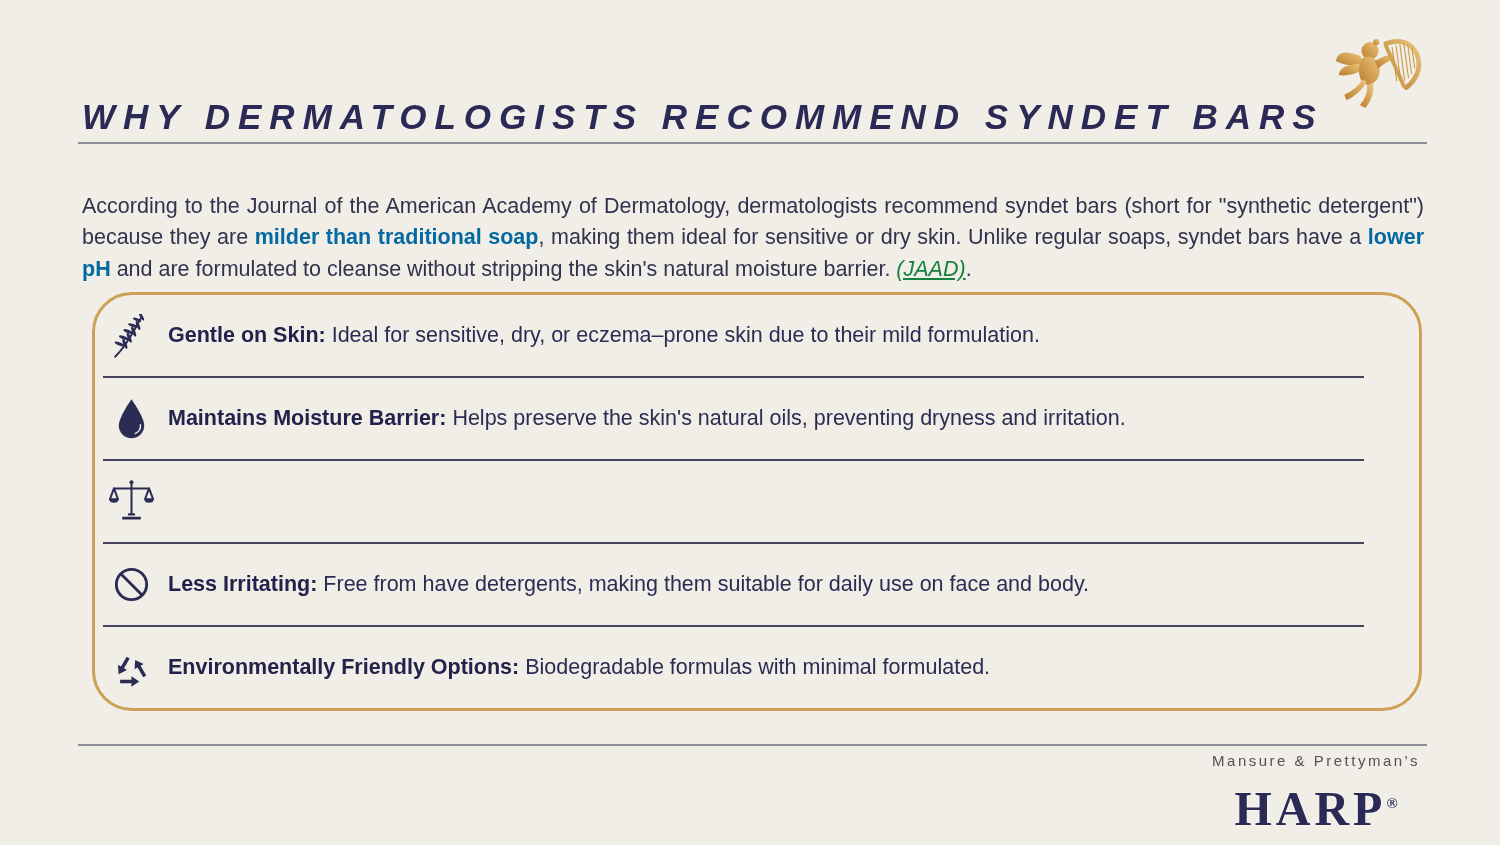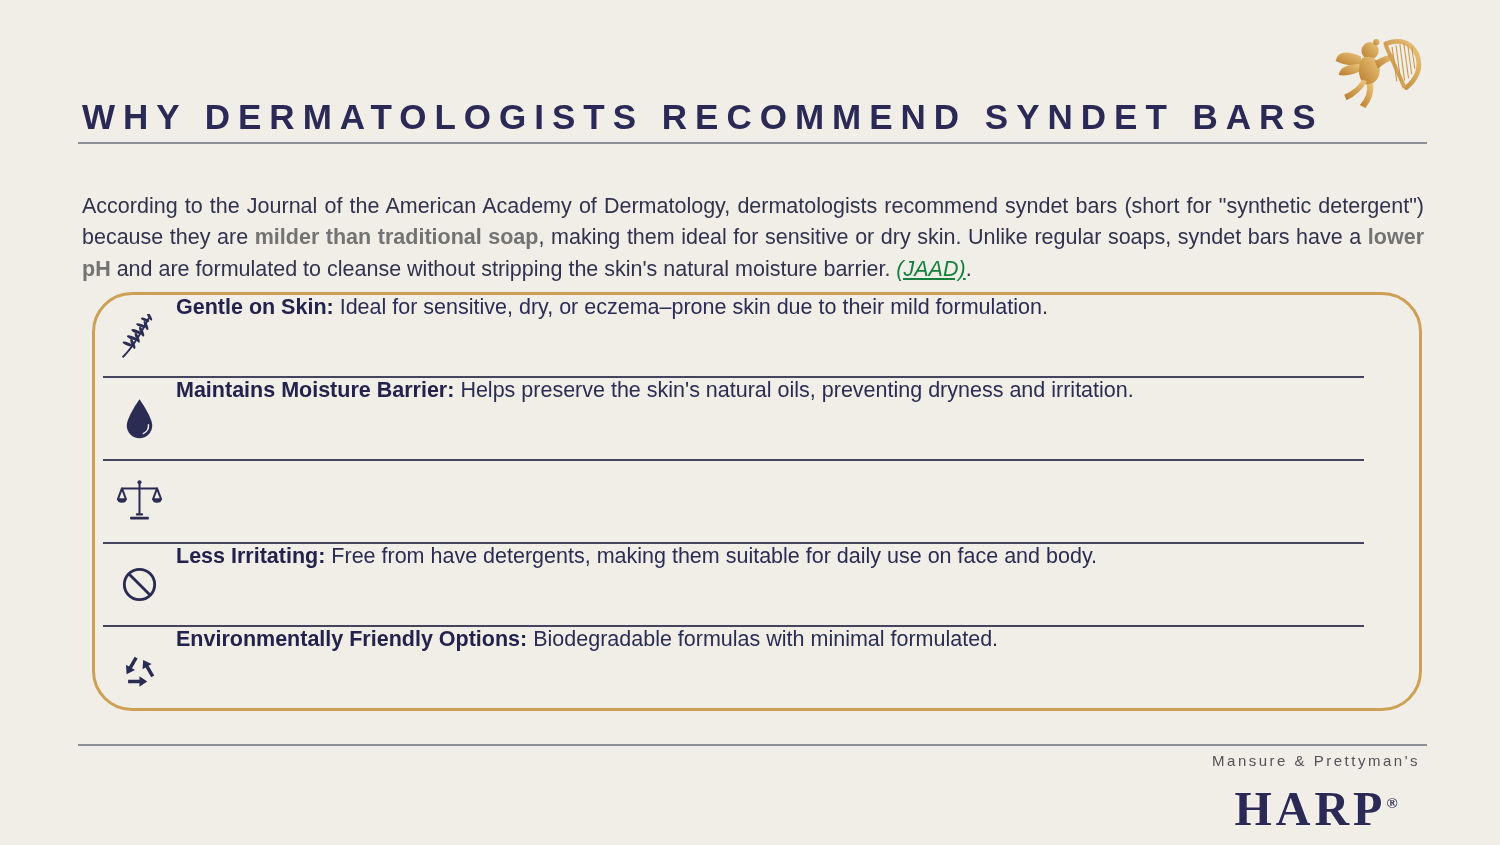--- a/index.html
+++ b/index.html
@@ -4,37 +4,37 @@
 <style>
   html,body{margin:0;padding:0;}
   body{
     width:1500px;height:845px;position:relative;overflow:hidden;
     background:#f0eee6;
     font-family:"Liberation Sans",sans-serif;
     color:#2b2a55;
   }
   .title{
     position:absolute;left:82px;top:74px;
-    font-size:35px;font-weight:700;
+    font-size:35px;font-weight:700;font-style:italic;
     letter-spacing:8px;color:#2b2955;white-space:nowrap;
   }
   .cherub{position:absolute;left:1334px;top:32px;width:102px;height:94px;}
   .hr-top{position:absolute;left:78px;right:73px;top:142px;height:2px;background:#8e8e96;}
   .intro{
     position:absolute;left:82px;right:76px;top:169px;
     font-size:21.5px;line-height:31.7px;text-align:justify;color:#32324e;
   }
-  .intro b{color:#737373;}
+  .intro b{color:#0369a1;}
   .jaad{font-style:italic;text-decoration:underline;cursor:pointer;color:#15803d;}
   .box{
     position:absolute;left:92px;top:292px;width:1324px;height:413px;
     border:3.5px solid #cda055;border-radius:40px;
     display:flex;flex-direction:column;
   }
-  .row{flex:1;display:flex;padding-left:20px;min-height:0;}
+  .row{flex:1;display:flex;align-items:center;padding-left:12px;min-height:0;}
   .icon-cell{width:48px;flex:none;display:flex;justify-content:center;align-items:center;}
   .row p{margin:0 0 0 13px;font-size:21.5px;color:#2b2c54;white-space:nowrap;}
   .row b{margin-right:6px;color:#23224c;}
   .divider{height:2px;background:#45445f;margin:0 55px 0 8px;flex:none;}
   .hr-bottom{position:absolute;left:78px;right:73px;top:744px;height:2px;background:#8e8e96;}
   .brand{position:absolute;right:80px;top:752px;text-align:center;}
   .brand-line{font-size:15px;letter-spacing:2.5px;color:#55505a;margin-bottom:16px;}
   .brand-name{
     font-family:"Liberation Serif",serif;font-weight:700;font-size:48px;
     letter-spacing:4px;color:#2b2955;line-height:1.02;

